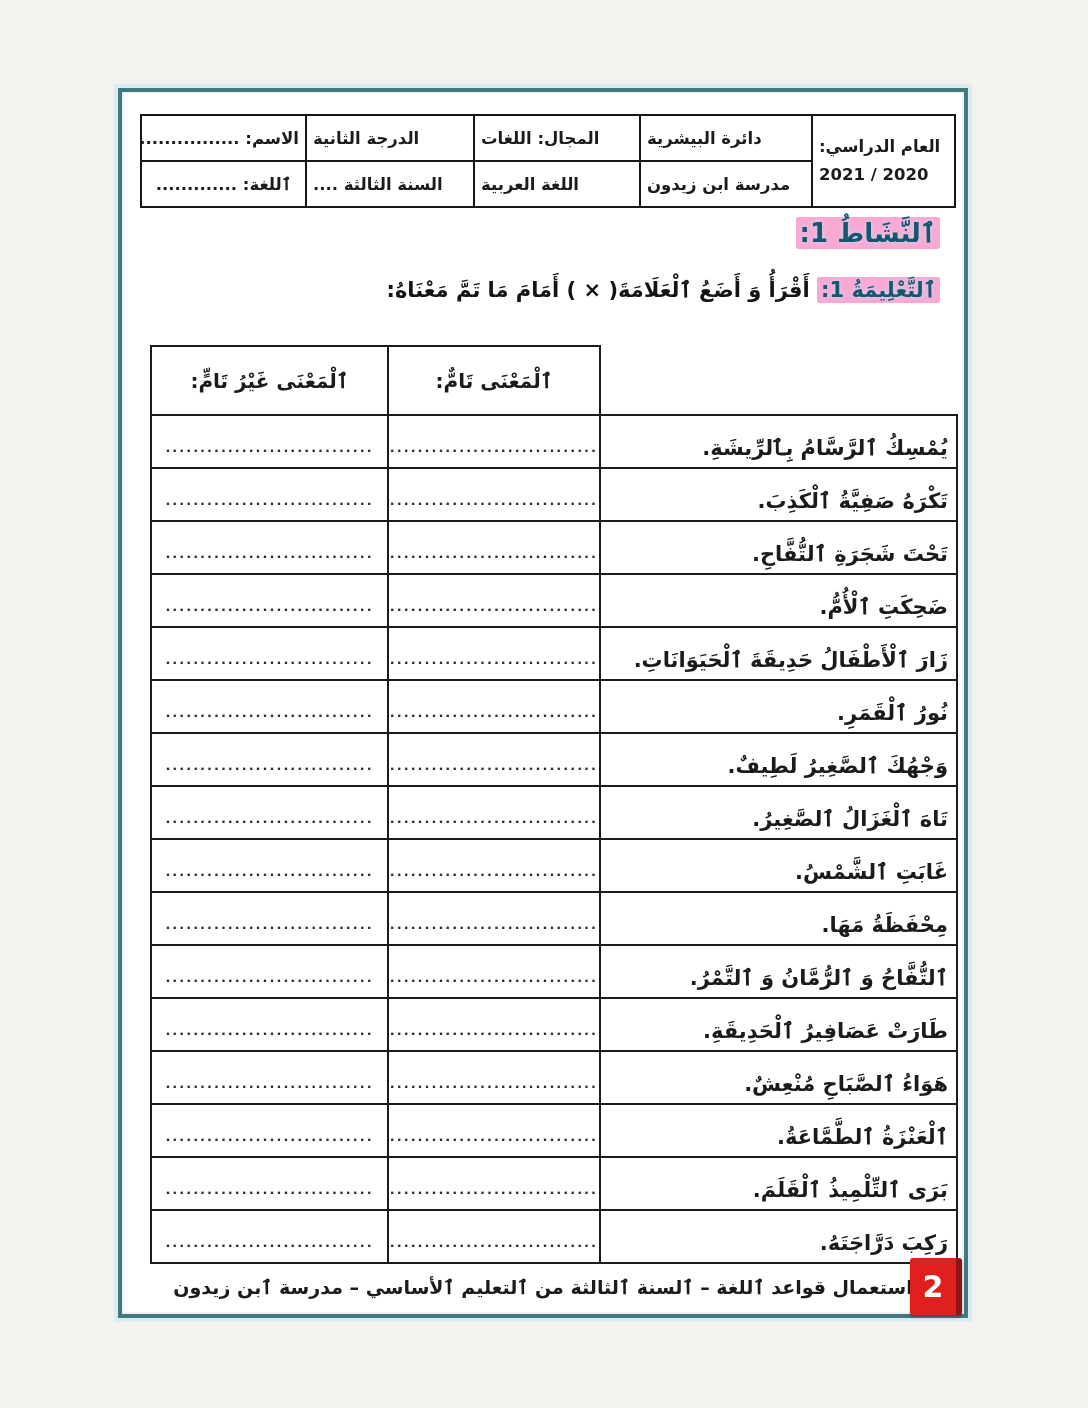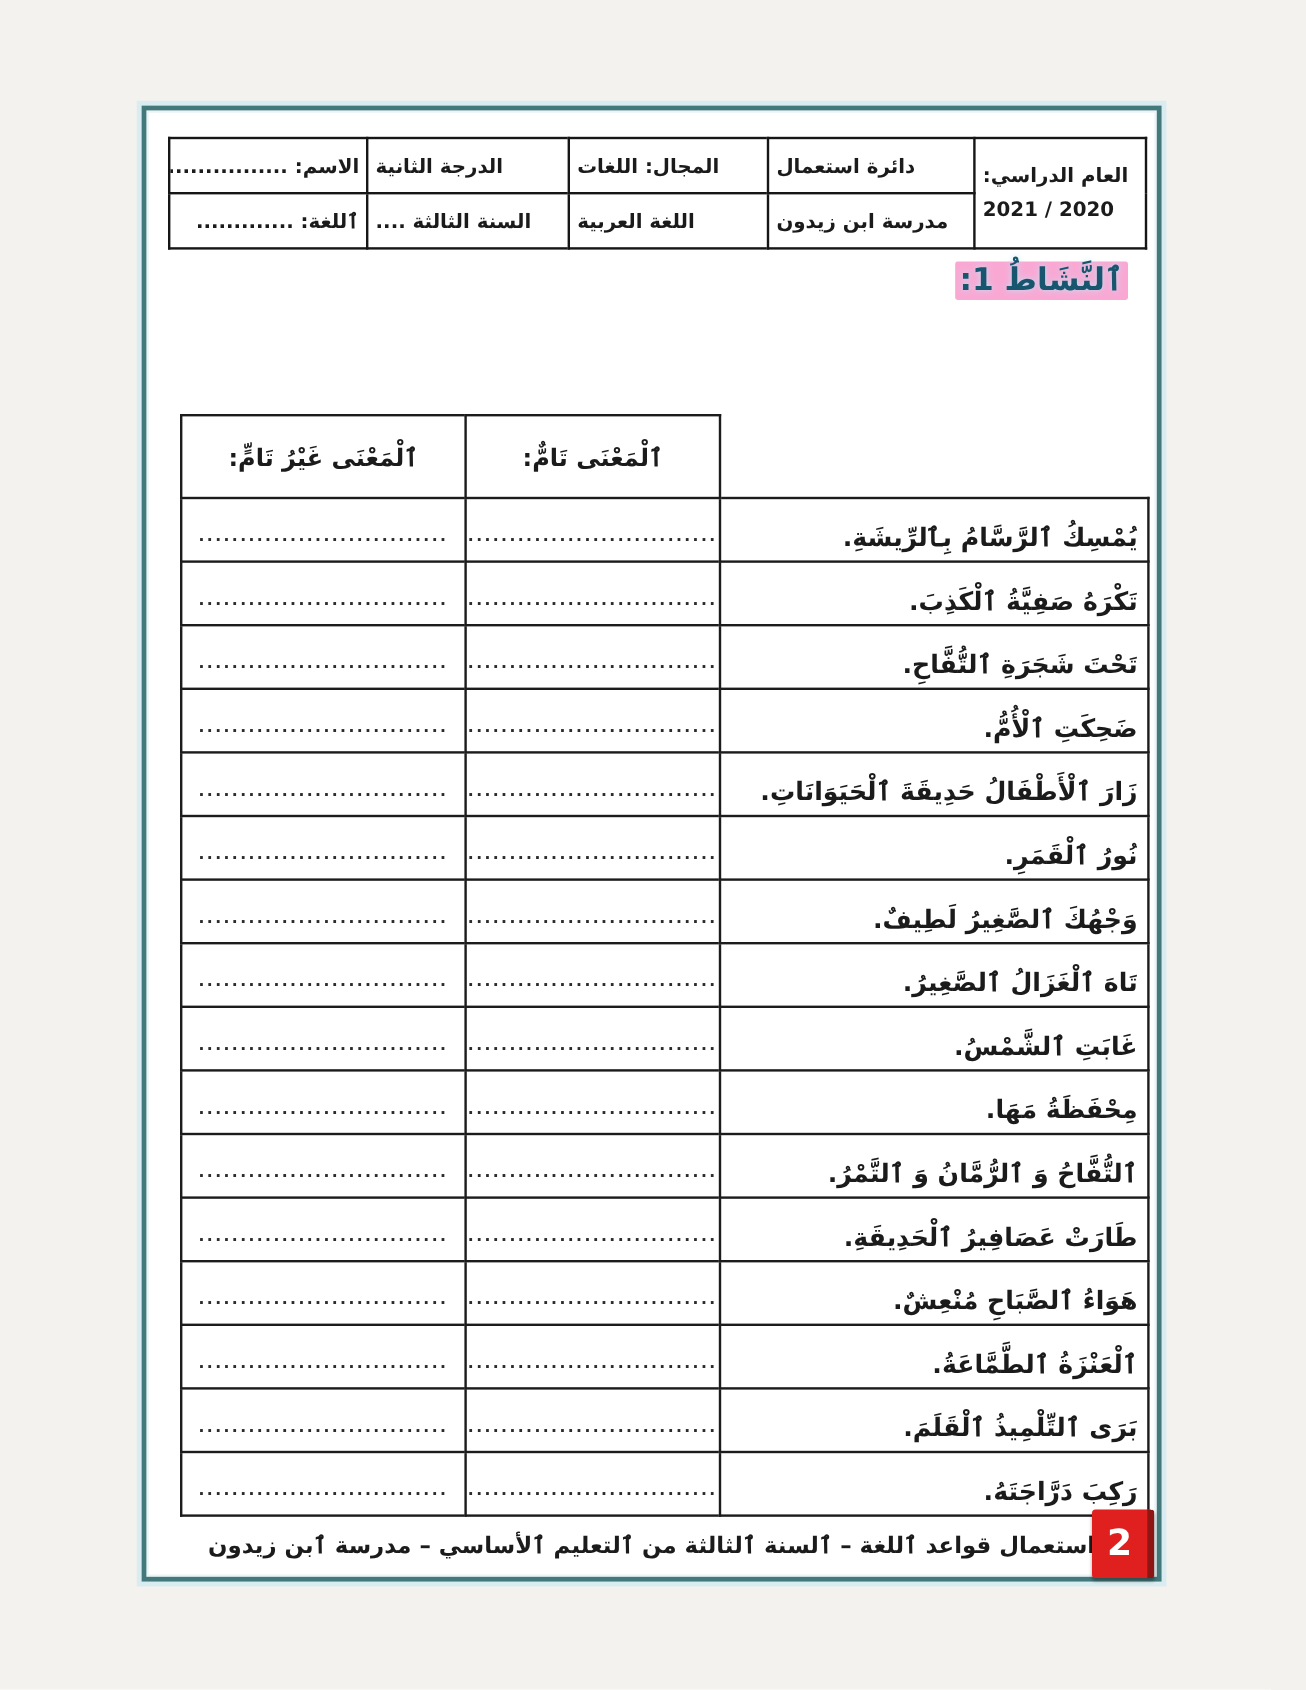--- a/index.html
+++ b/index.html
@@ -20,21 +20,21 @@
   .info-table{
     position:absolute;left:18px;top:22px;width:814px;
     border-collapse:collapse;direction:rtl;table-layout:fixed;
   }
   .info-table td{
     border:2.5px solid #161616;height:44px;
     font-size:16.5px;font-weight:bold;text-align:left;
     padding:0 6px;white-space:nowrap;overflow:hidden;
   }
   .info-table td.year-cell{line-height:1.7;margin-left:24px;}
-  .info-table td.fill-cell{text-align:right;}
+  .info-table td.fill-cell{text-align:center;}
   
   .activity-title{
     position:absolute;right:24px;top:126px;direction:rtl;
     font-size:26px;font-weight:bold;color:#1b6a86;
   }
   .hl{
     background:#f9a8d4;color:#17566e;padding:1px 4px;border-radius:2px;
     text-shadow:0 0 5px #bfe4f2;
   }
   .instruction{
@@ -84,38 +84,41 @@
         <col style="width:166px">
         <col style="width:168px">
         <col style="width:165px">
       </colgroup>
     <tbody>
         <tr>
       <td rowspan="2" class="year-cell">
         <div>العام الدراسي:</div>
         <div>2020 / 2021</div>
       </td>
-      <td>دائرة استعمال</td>
+      <td>دائرة البيشرية</td>
       <td>المجال: اللغات</td>
       <td>الدرجة الثانية</td>
       <td class="fill-cell">الاسم: ................</td>
     </tr>
     <tr>
       <td>مدرسة ابن زيدون</td>
       <td>اللغة العربية</td>
       <td>السنة الثالثة ....</td>
       <td class="fill-cell">ٱللغة: .............</td>
     </tr>
   </tbody>
     </table>
 
   <div class="activity-title">
     <span class="hl">ٱلنَّشَاطُ 1:</span>
   </div>
 
+  <div class="instruction">
+    <span class="hl">ٱلتَّعْلِيمَةُ 1:</span><span> أَقْرَأُ وَ أَضَعُ ٱلْعَلَامَةَ( × ) أَمَامَ مَا تَمَّ مَعْنَاهُ:</span>
+  </div>
 
   <table class="main-table">
     <colgroup>
         <col style="width:357px">
         <col style="width:212px">
         <col style="width:237px">
       </colgroup>
     <tbody>
         <tr class="head">
       <td class="ghost"></td>

